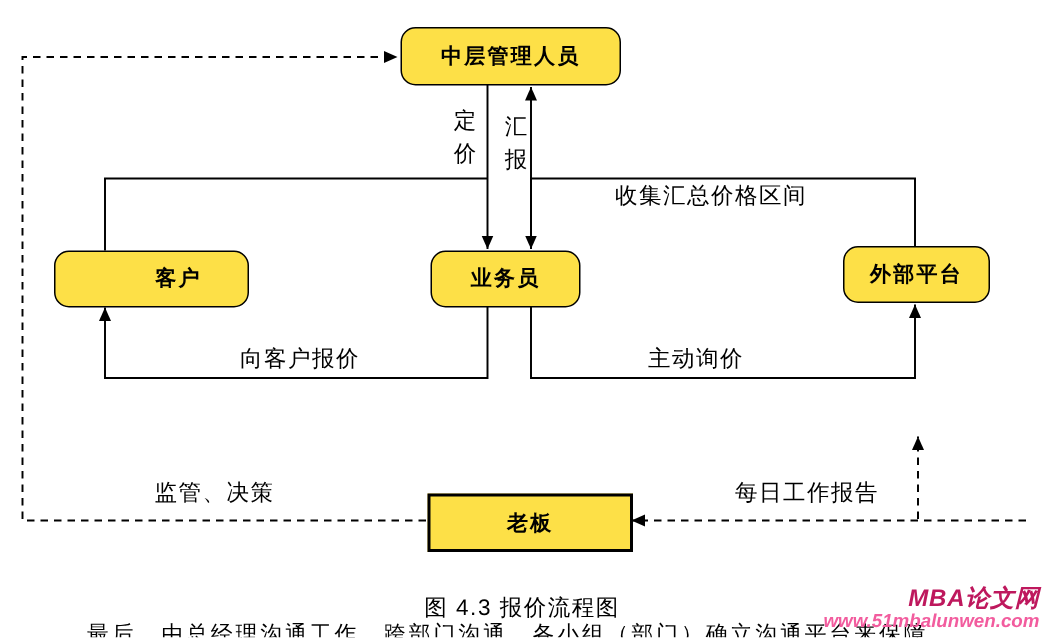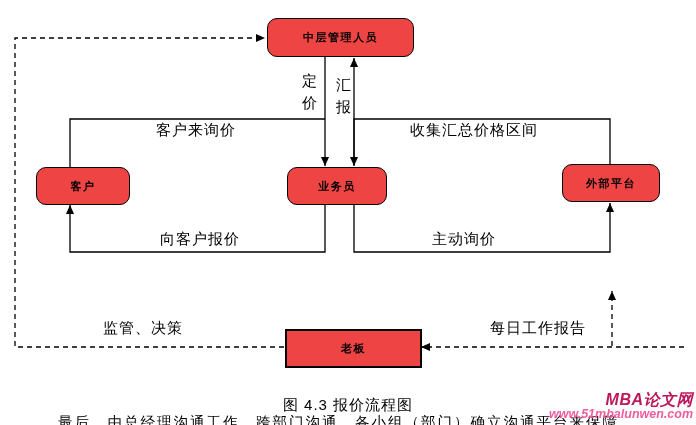--- a/index.html
+++ b/index.html
@@ -2,27 +2,27 @@
 <html><head>
 <meta charset="utf-8">
 <style>
   html,body{margin:0;padding:0;background:#fff;}
   .page{
     position:relative;width:696px;height:425px;background:#ffffff;overflow:hidden;
     font-family:"Liberation Sans","DejaVu Sans",sans-serif;color:#000;
   }
   .page > svg{position:absolute;left:0;top:0;z-index:1;}
   .node{
-    position:absolute;z-index:2;background:#ef4444;border:1.8px solid #000;border-radius:10px;
+    position:absolute;z-index:2;background:#fde047;border:1.8px solid #000;border-radius:10px;
     display:flex;align-items:center;justify-content:center;
-    font-size:11px;font-weight:600;letter-spacing:1.5px;
+    font-size:14px;font-weight:600;letter-spacing:1.5px;
   }
   .node.sharp{border-radius:0;border-width:2px;}
   .edge-label{position:absolute;z-index:2;font-size:15px;letter-spacing:1px;white-space:nowrap;}
-  .vlabel{width:17px;line-height:22px;word-break:break-all;white-space:normal;}
+  .vlabel{width:17px;line-height:22px;word-break:break-all;text-align:center;white-space:normal;}
   .caption{position:absolute;left:0;right:0;top:396px;text-align:center;font-size:15px;letter-spacing:1px;z-index:2;}
   .cropped-line{position:absolute;left:58px;top:413px;right:4px;font-size:14.5px;letter-spacing:2px;white-space:nowrap;overflow:hidden;z-index:2;}
   .watermark{position:absolute;right:3px;bottom:3px;text-align:right;z-index:3;line-height:1.1;}
   .watermark .site{font-size:16px;font-weight:bold;font-style:italic;color:#be185d;letter-spacing:.5px;}
   .watermark .url{font-size:12.5px;font-style:italic;}
 </style>
 </head>
 <body>
 
 <div class="page">
@@ -47,33 +47,32 @@
     <path d="M354,203 L354,252 L610,252 L610,203" stroke="#000" stroke-width="1.3" fill="none" marker-end="url(#arrow)"></path>
 
     <path d="M284,347 L15,347 L15,38 L265,38" stroke="#000" stroke-width="1.3" fill="none" stroke-dasharray="5 4" marker-end="url(#arrow)"></path>
 
     <path d="M684,347 L421,347" stroke="#000" stroke-width="1.3" fill="none" stroke-dasharray="5 4" marker-end="url(#arrow)"></path>
     <path d="M612,346 L612,291" stroke="#000" stroke-width="1.3" fill="none" stroke-dasharray="5 4" marker-end="url(#arrow)"></path>
   </svg>
 
   <div class="node" style="left:267px;top:18px;width:145px;height:37px;">中层管理人员</div>
 
-  <div class="node" style="left:36px;top:167px;width:92px;height:36px;">客户</div>
+  <div class="node" style="left:36px;top:167px;width:92px;height:36px;padding-left:36px;">客户</div>
 
   <div class="node" style="left:287px;top:167px;width:98px;height:36px;">业务员</div>
 
   <div class="node" style="left:562px;top:164px;width:96px;height:36px;">外部平台</div>
 
   <div class="node sharp" style="left:285px;top:329px;width:133px;height:35px;">老板</div>
 
   <div class="edge-label vlabel" style="left:302px;top:70px;">定价</div>
 
   <div class="edge-label vlabel" style="left:336px;top:74px;">汇报</div>
 
-  <div class="edge-label" style="left:156px;top:121px;">客户来询价</div>
 
   <div class="edge-label" style="left:410px;top:121px;">收集汇总价格区间</div>
 
   <div class="edge-label" style="left:160px;top:230px;">向客户报价</div>
 
   <div class="edge-label" style="left:432px;top:230px;text-align:right;">主动询价</div>
 
   <div class="edge-label" style="left:103px;top:319px;">监管、决策</div>
 
   <div class="edge-label" style="left:490px;top:319px;">每日工作报告</div>

